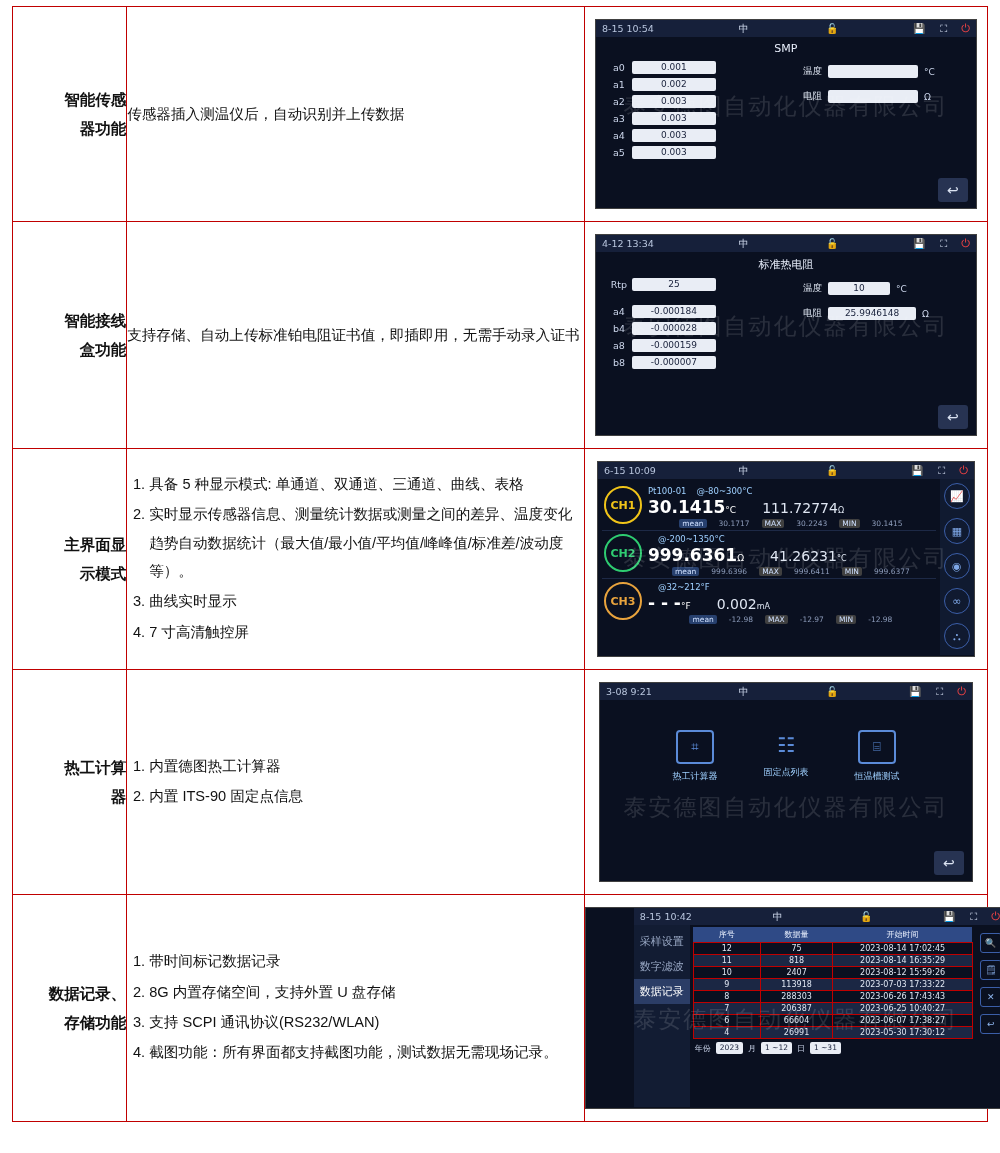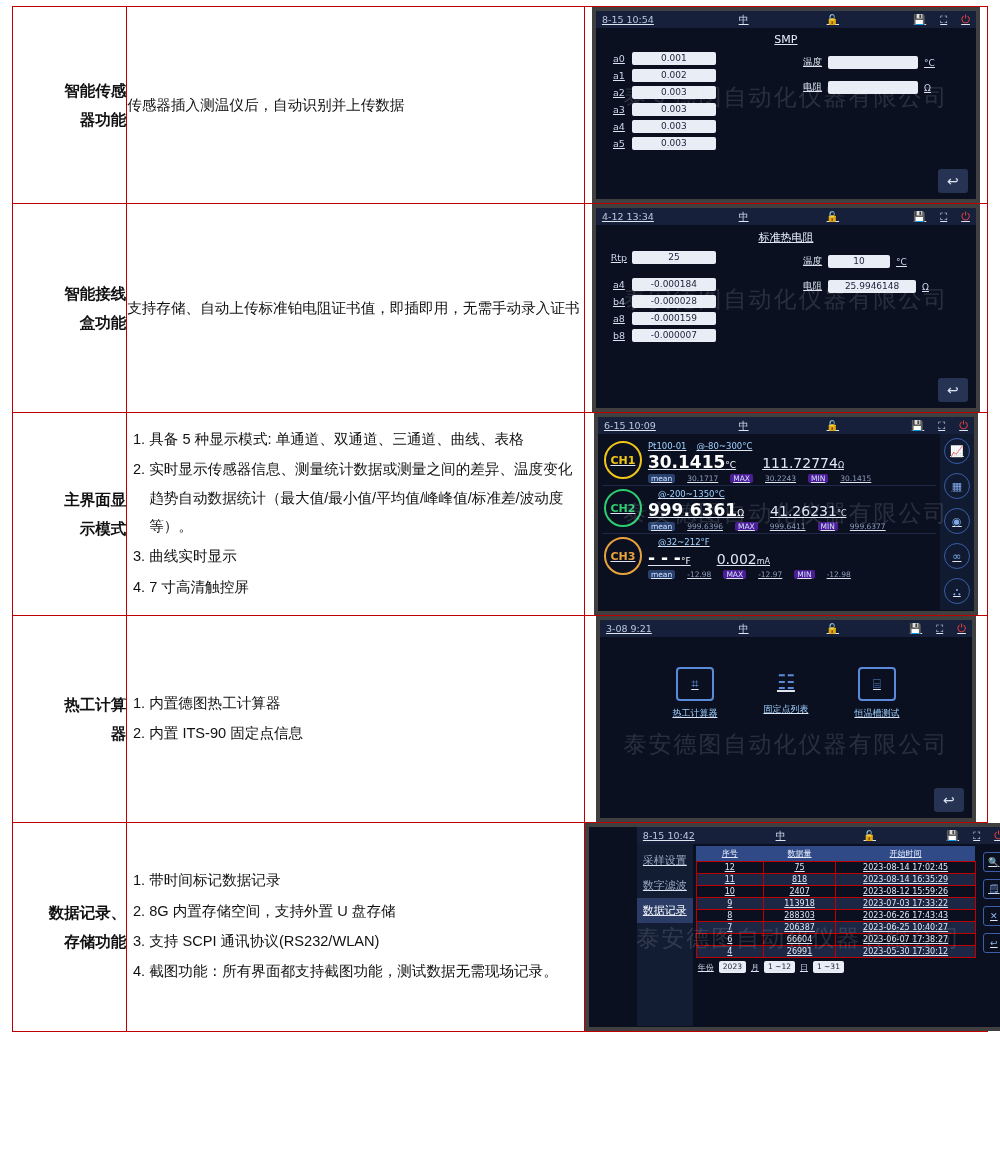--- a/index.html
+++ b/index.html
@@ -8,22 +8,22 @@
   table.spec{border-collapse:collapse;width:976px;table-layout:fixed;}
   table.spec td{border:1px solid #c00000;vertical-align:middle;padding:0;}
   td.c1{width:112px;text-align:right;font-weight:bold;font-size:15.5px;line-height:1.9;}
   td.c2{width:452px;padding:8px 12px;font-size:14.6px;line-height:1.95;}
   td.c3{width:398px;padding:6px 8px;text-align:center;}
   ol.list{margin:0;padding-left:22px;}
   ol.list li{margin:0 0 2px 0;}
   .plain{margin:0;}
 
   
-  .screen{position:relative;background:#0a1020;border:4px solid #404040;overflow:hidden;margin:0 auto;
-          font-family:"DejaVu Sans",sans-serif;color:#dfe6f2;text-decoration:underline;}
+  .screen{position:relative;background:#0a1020;border:1px solid #404040;overflow:hidden;margin:12px auto;
+          font-family:"DejaVu Sans",sans-serif;color:#dfe6f2;}
   .statusbar{height:17px;background:#16203a;display:flex;align-items:center;padding:0 6px;font-size:9.5px;color:#b9c6de;}
   .sb-time{width:62px;text-align:left;}
   .sb-mid{flex:1;display:flex;justify-content:center;gap:78px;align-items:center;}
   .sb-right{display:flex;gap:14px;align-items:center;}
   .ico{font-size:10px;line-height:1;color:#cfd9ec;}
   .power{color:#ff4444;font-size:11px;}
   .wm{position:absolute;left:0;right:0;top:38%;text-align:center;font-size:23px;color:rgba(255,255,255,.13);
       font-family:"DejaVu Serif",serif;letter-spacing:2px;pointer-events:none;white-space:nowrap;}
   .back-arrow{position:absolute;right:8px;bottom:6px;width:30px;height:24px;background:#273352;border-radius:3px;
               color:#dbe3f2;font-size:14px;display:flex;align-items:center;justify-content:center;}
@@ -51,23 +51,23 @@
            display:flex;align-items:center;justify-content:center;flex:none;}
   .chbadge.g{border-color:#2ecc71;color:#2ecc71;}
   .chbadge.o{border-color:#e8a33d;color:#e8a33d;}
   .chbody{flex:1;}
   .chtop{display:flex;align-items:center;gap:10px;font-size:8.5px;color:#9fd0ff;text-align:right;}
   .chmain{display:flex;align-items:baseline;gap:26px;margin-top:1px;}
   .big{font-size:17px;font-weight:bold;color:#fff;}
   .big .u{font-size:9px;font-weight:normal;}
   .sec{font-size:14px;color:#dfe6f2;}
   .sec .u{font-size:8px;}
-  .stats{display:flex;gap:12px;margin-top:2px;font-size:7.5px;color:#8e9dbb;}
+  .stats{display:flex;gap:12px;margin-top:2px;font-size:7.5px;color:#8e9dbb;justify-content:center;}
   .tag{background:#27406e;color:#cfe0ff;border-radius:2px;padding:0 3px;}
-  .tag.d{background:#4c1d95;}
+  .tag.d{background:#404040;}
 
   
   .s4-icons{display:flex;gap:46px;justify-content:center;padding-top:30px;}
   .s4-item{text-align:center;color:#9fd0ff;font-size:9px;}
   .s4-box{width:34px;height:30px;border:2px solid #5b8bd8;border-radius:4px;margin:0 auto 6px auto;
           display:flex;align-items:center;justify-content:center;color:#5b8bd8;font-size:13px;}
 
   
   .s5{display:flex;height:100%;}
   .s5-left{width:56px;background:#121c33;padding-top:4px;}

